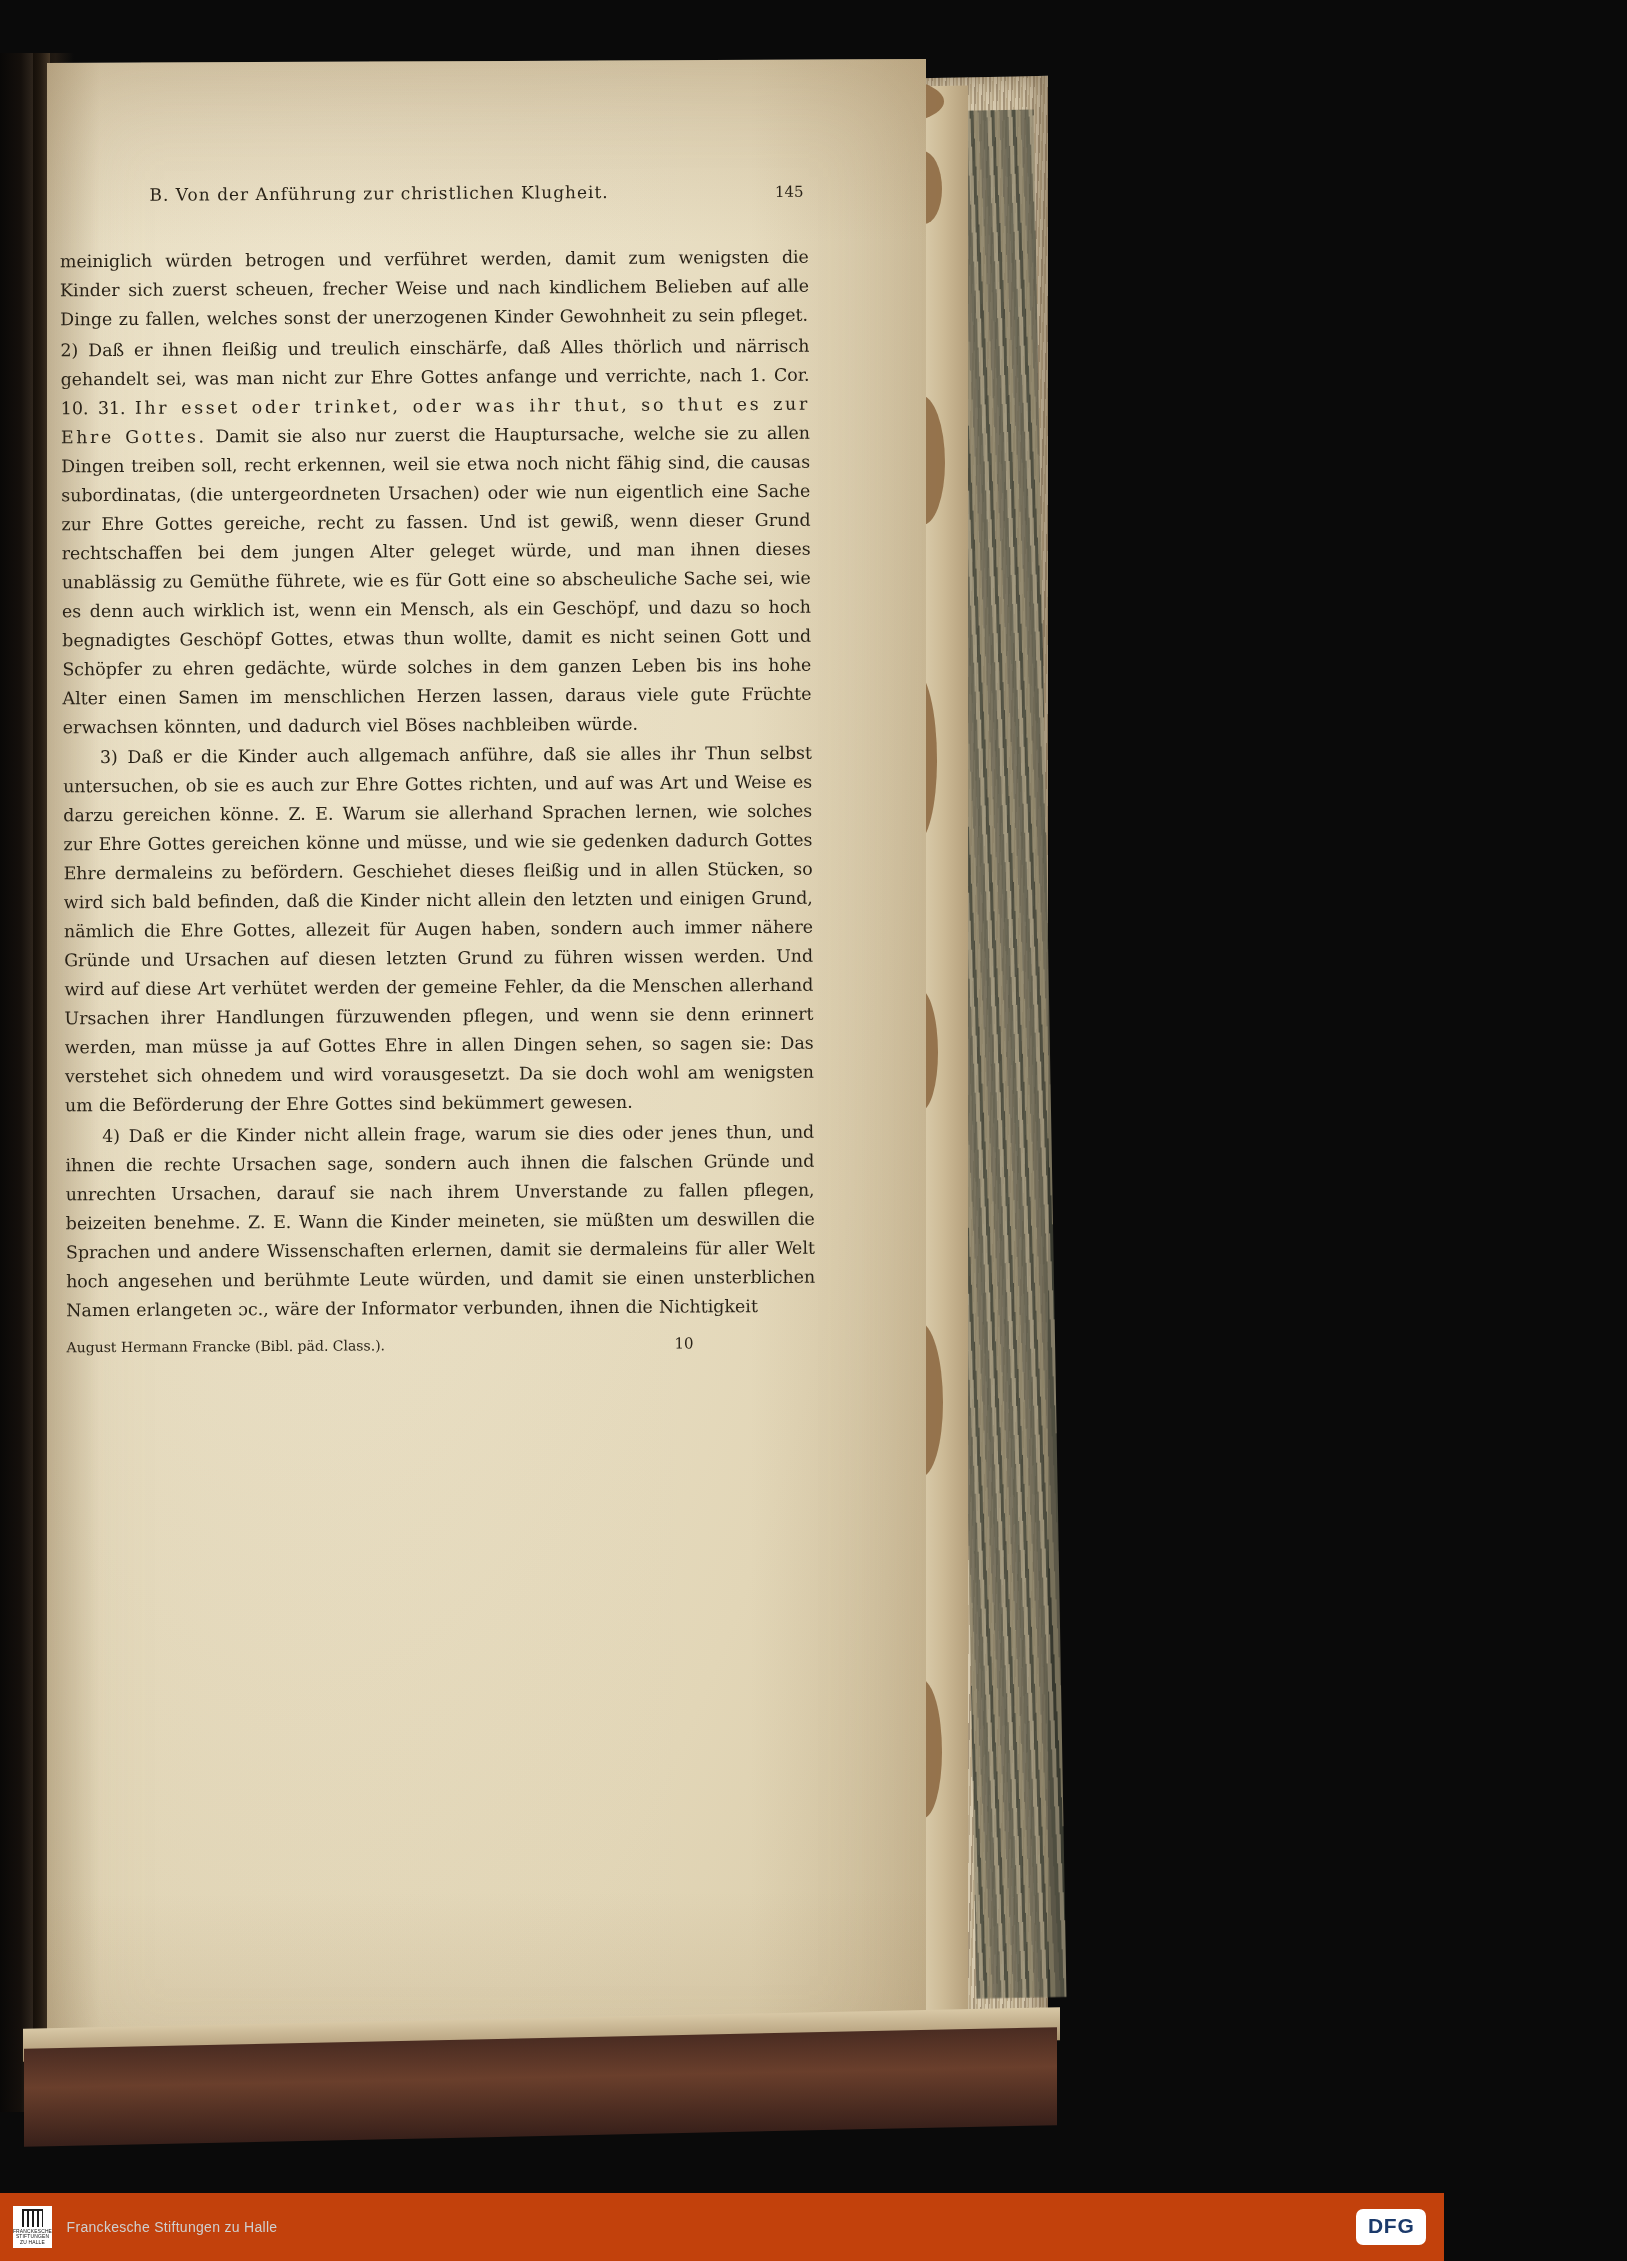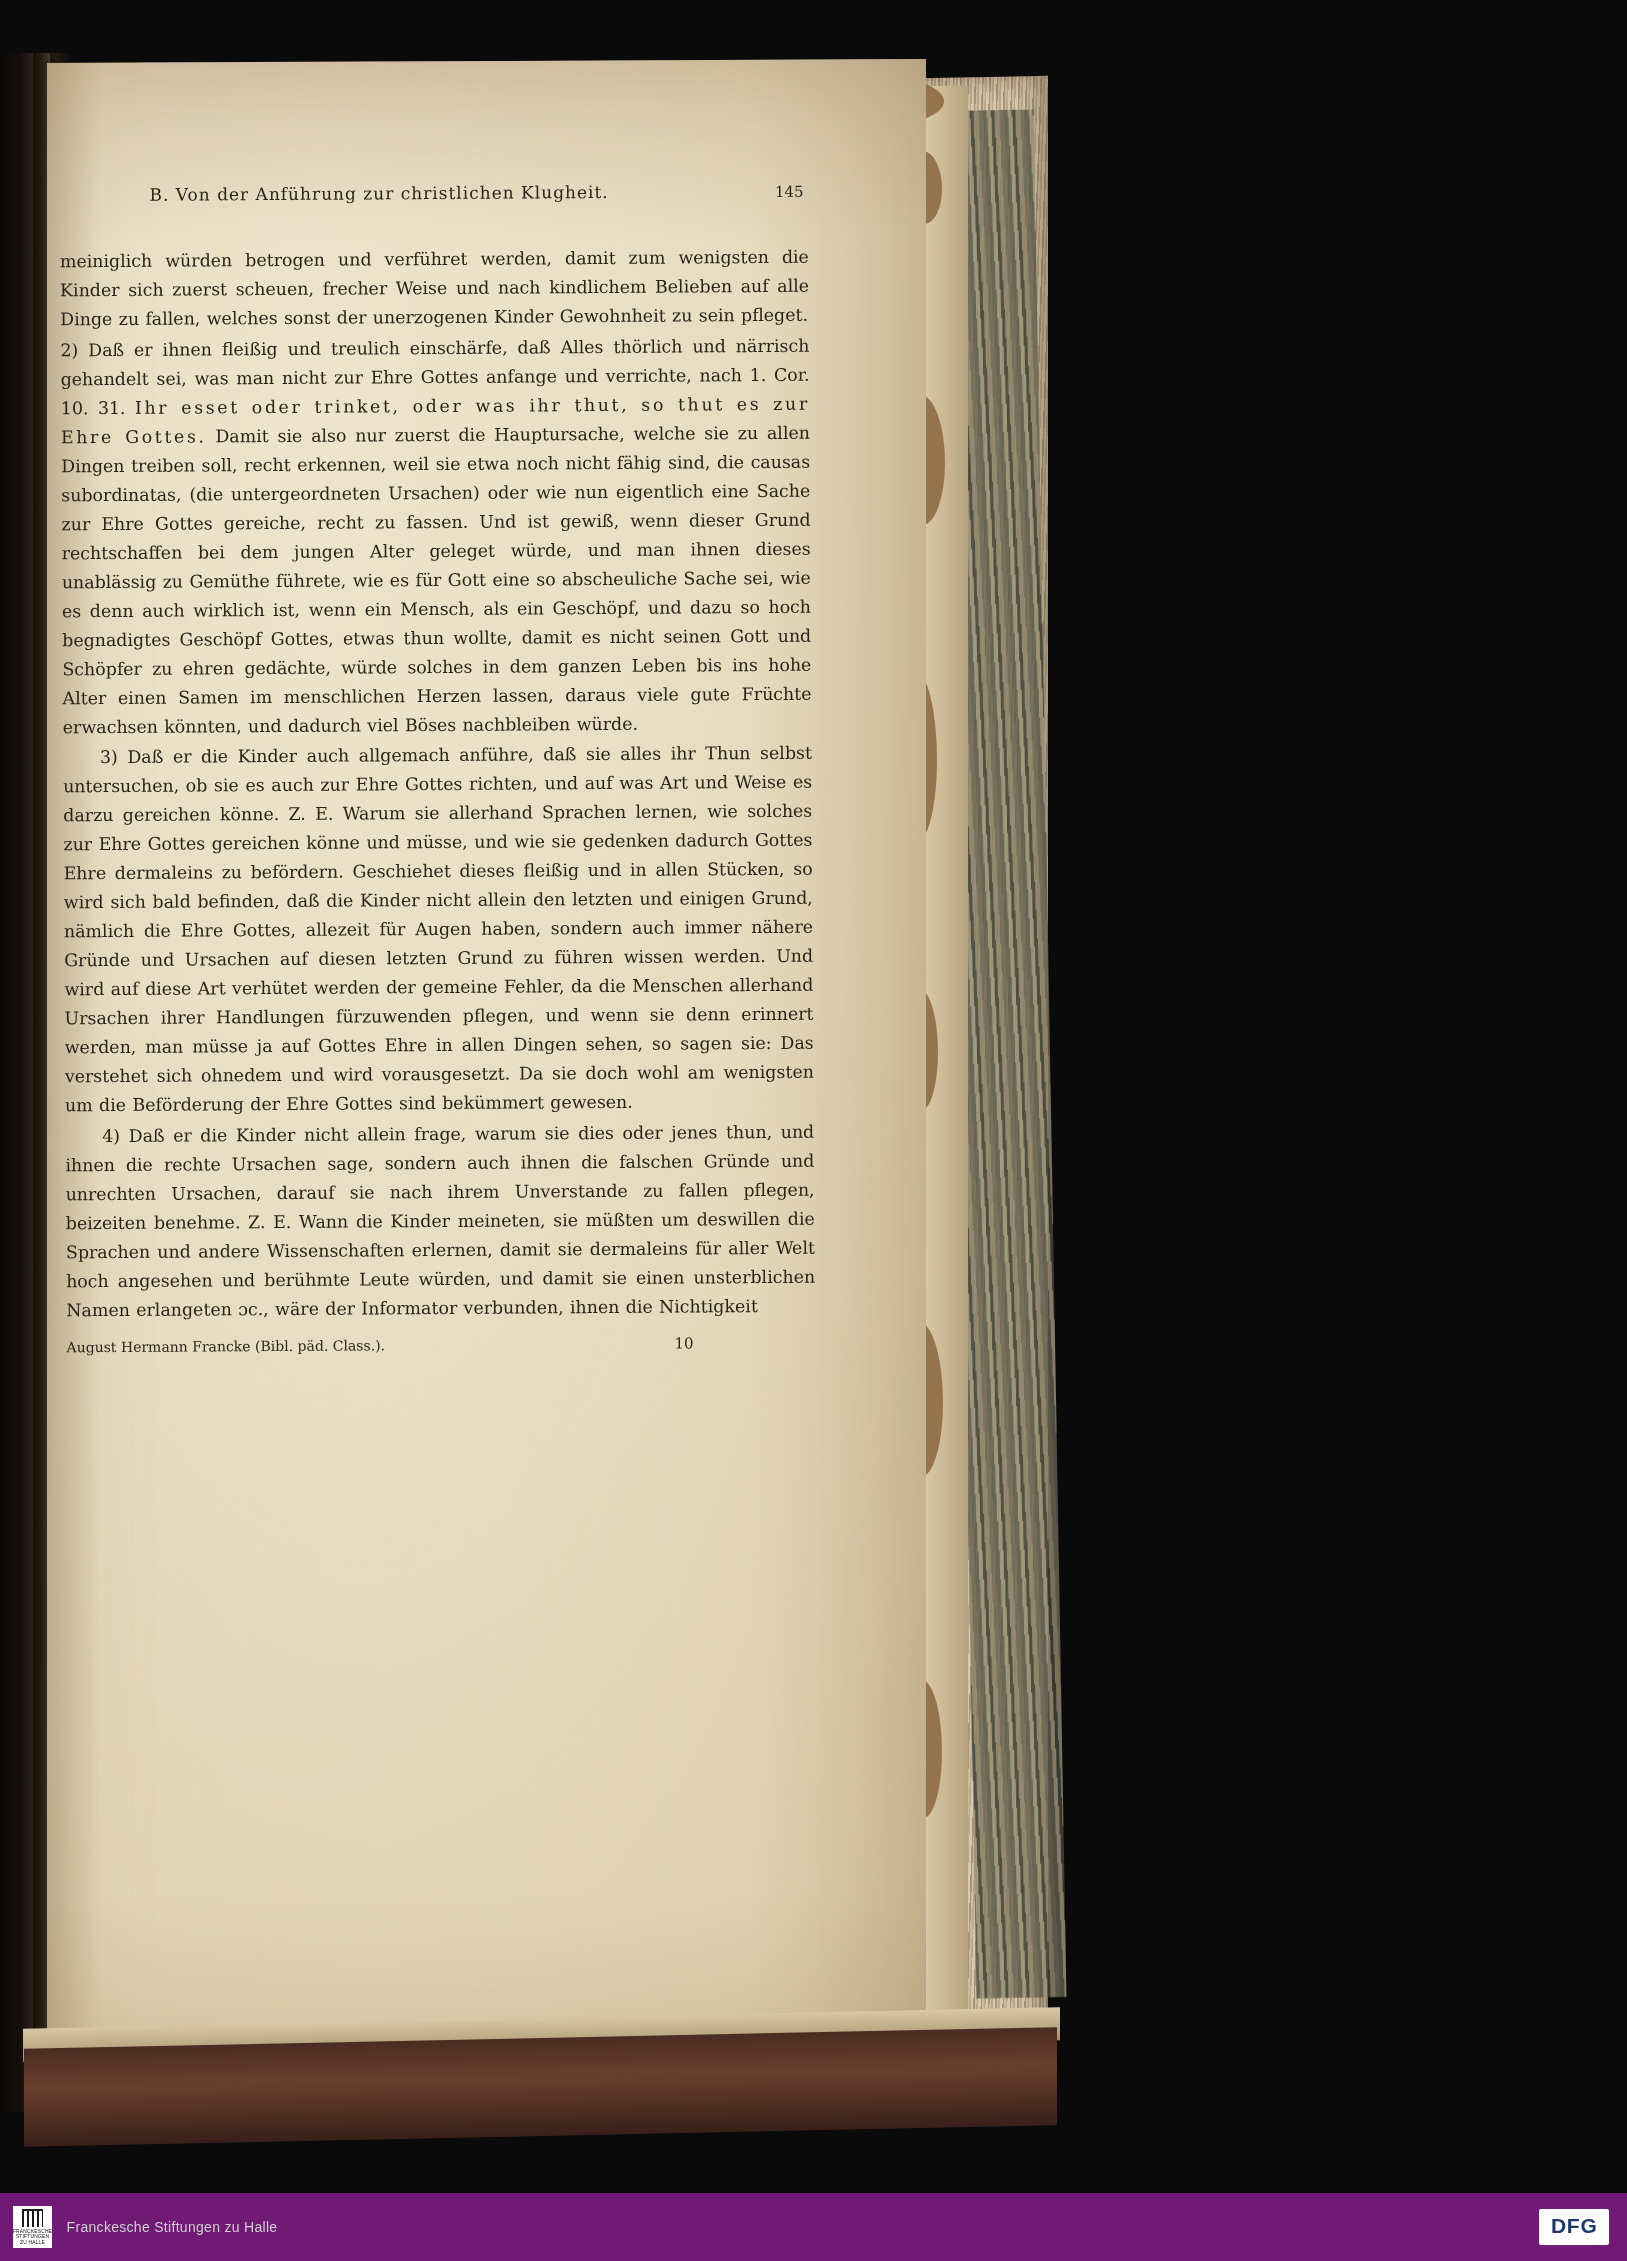--- a/index.html
+++ b/index.html
@@ -221,23 +221,23 @@
     font-size: 15px;
     color: #2b2419;
     padding-right: 122px;
   }
 
   
   .footer-bar {
     position: absolute;
     left: 0;
     bottom: 0;
-    width: 1627px;
+    width: 1444px;
     height: 68px;
-    background: #701a75;
+    background: #c2410c;
     display: flex;
     align-items: center;
   }
   .fs-logo {
     width: 39px;
     height: 42px;
     margin-left: 13px;
     background: #ffffff;
     color: #111;
     font-family: "Liberation Sans", sans-serif;
@@ -270,21 +270,21 @@
   .dfg-logo {
     margin-left: auto;
     margin-right: 18px;
     background: #ffffff;
     color: #1b3a6b;
     font-family: "Liberation Sans", sans-serif;
     font-weight: bold;
     font-size: 21px;
     letter-spacing: 0.8px;
     padding: 4.9px 11.4px 6.5px 11.4px;
-    border-radius: 2px;
+    border-radius: 7px;
   }
 </style>
 </head>
 <body>
 
 <div class="scan-bg"></div>
 
 <div class="book">
 
   <div class="left-sliver"></div>

